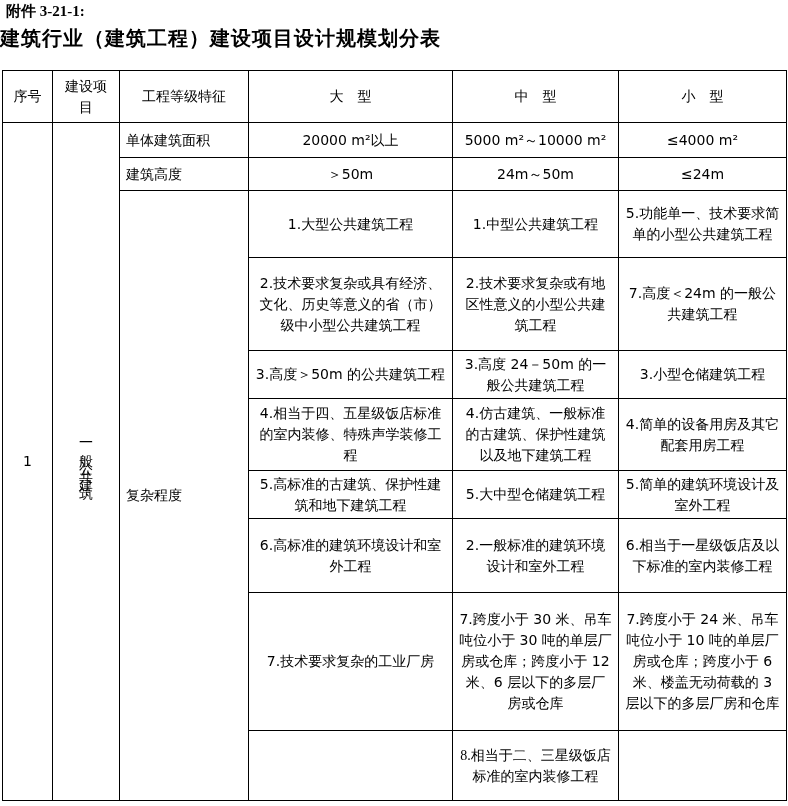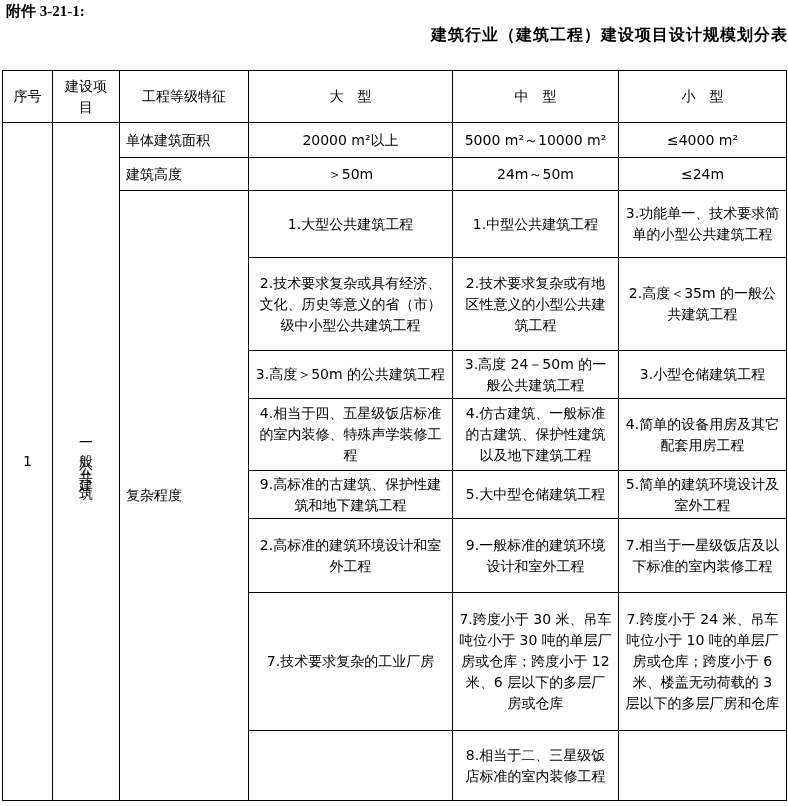--- a/index.html
+++ b/index.html
@@ -10,23 +10,23 @@
     font-family: "DejaVu Sans", sans-serif;
     position: relative; overflow: hidden;
   }
   .attachment-label {
     position: absolute; left: 6px; top: 2px;
     font-family: "Liberation Serif", serif;
     font-weight: bold; font-size: 15px;
   }
   .doc-title {
     position: absolute; left: 0; right: 0; top: 25px;
-    text-align: right;
+    text-align: left;
     font-family: "Liberation Serif", serif;
-    font-weight: bold; font-size: 16px; letter-spacing: 1px;
+    font-weight: bold; font-size: 20px; letter-spacing: 1px;
   }
   table.main {
     position: absolute; left: 2px; top: 70px;
     width: 784px;
     border-collapse: collapse; table-layout: fixed;
   }
   table.main td, table.main th {
     border: 1px solid #000;
     font-size: 14px; line-height: 21px;
     font-weight: normal;
@@ -48,21 +48,21 @@
   tr.r-head { height: 52px; padding-left: 32px; }
   tr.r-area { height: 35px; }
   tr.r-height { height: 33px; padding-left: 18px; }
   tr.r-c1 { height: 67px; }
   tr.r-c2 { height: 93px; }
   tr.r-c3 { height: 48px; }
   tr.r-c4 { height: 72px; }
   tr.r-c5 { height: 48px; }
   tr.r-c6 { height: 74px; }
   tr.r-c7 { height: 138px; }
-  tr.r-c8 { height: 70px; }
+  tr.r-c8 { height: 70px; font-family: Liberation Serif, serif; }
 </style>
 </head>
 <body>
 
 <div>
 
   <div class="attachment-label">附件 3-21-1:</div>
 
   <div class="doc-title">建筑行业（建筑工程）建设项目设计规模划分表</div>
 
@@ -101,51 +101,51 @@
       <td class="label-cell">建筑高度</td>
       <td class="data-cell">＞50m</td>
       <td class="data-cell">24m～50m</td>
       <td class="data-cell">≤24m</td>
     </tr>
 
     <tr class="r-c1">
       <td class="label-cell" rowspan="8">复杂程度</td>
       <td class="data-cell">1.大型公共建筑工程</td>
       <td class="data-cell">1.中型公共建筑工程</td>
-      <td class="data-cell">3.功能单一、技术要求简单的小型公共建筑工程</td>
+      <td class="data-cell">5.功能单一、技术要求简单的小型公共建筑工程</td>
     </tr>
 
     <tr class="r-c2">
       <td class="data-cell">2.技术要求复杂或具有经济、文化、历史等意义的省（市）级中小型公共建筑工程</td>
       <td class="data-cell">2.技术要求复杂或有地区性意义的小型公共建筑工程</td>
-      <td class="data-cell">2.高度＜35m 的一般公共建筑工程</td>
+      <td class="data-cell">7.高度＜24m 的一般公共建筑工程</td>
     </tr>
 
     <tr class="r-c3">
       <td class="data-cell">3.高度＞50m 的公共建筑工程</td>
       <td class="data-cell">3.高度 24－50m 的一般公共建筑工程</td>
       <td class="data-cell">3.小型仓储建筑工程</td>
     </tr>
 
     <tr class="r-c4">
       <td class="data-cell">4.相当于四、五星级饭店标准的室内装修、特殊声学装修工程</td>
       <td class="data-cell">4.仿古建筑、一般标准的古建筑、保护性建筑以及地下建筑工程</td>
       <td class="data-cell">4.简单的设备用房及其它配套用房工程</td>
     </tr>
 
     <tr class="r-c5">
-      <td class="data-cell">9.高标准的古建筑、保护性建筑和地下建筑工程</td>
+      <td class="data-cell">5.高标准的古建筑、保护性建筑和地下建筑工程</td>
       <td class="data-cell">5.大中型仓储建筑工程</td>
       <td class="data-cell">5.简单的建筑环境设计及室外工程</td>
     </tr>
 
     <tr class="r-c6">
-      <td class="data-cell">2.高标准的建筑环境设计和室外工程</td>
-      <td class="data-cell">9.一般标准的建筑环境设计和室外工程</td>
-      <td class="data-cell">7.相当于一星级饭店及以下标准的室内装修工程</td>
+      <td class="data-cell">6.高标准的建筑环境设计和室外工程</td>
+      <td class="data-cell">2.一般标准的建筑环境设计和室外工程</td>
+      <td class="data-cell">6.相当于一星级饭店及以下标准的室内装修工程</td>
     </tr>
 
     <tr class="r-c7">
       <td class="data-cell">7.技术要求复杂的工业厂房</td>
       <td class="data-cell">7.跨度小于 30 米、吊车吨位小于 30 吨的单层厂房或仓库；跨度小于 12 米、6 层以下的多层厂房或仓库</td>
       <td class="data-cell">7.跨度小于 24 米、吊车吨位小于 10 吨的单层厂房或仓库；跨度小于 6 米、楼盖无动荷载的 3 层以下的多层厂房和仓库</td>
     </tr>
 
     <tr class="r-c8">
       <td class="data-cell"></td>

